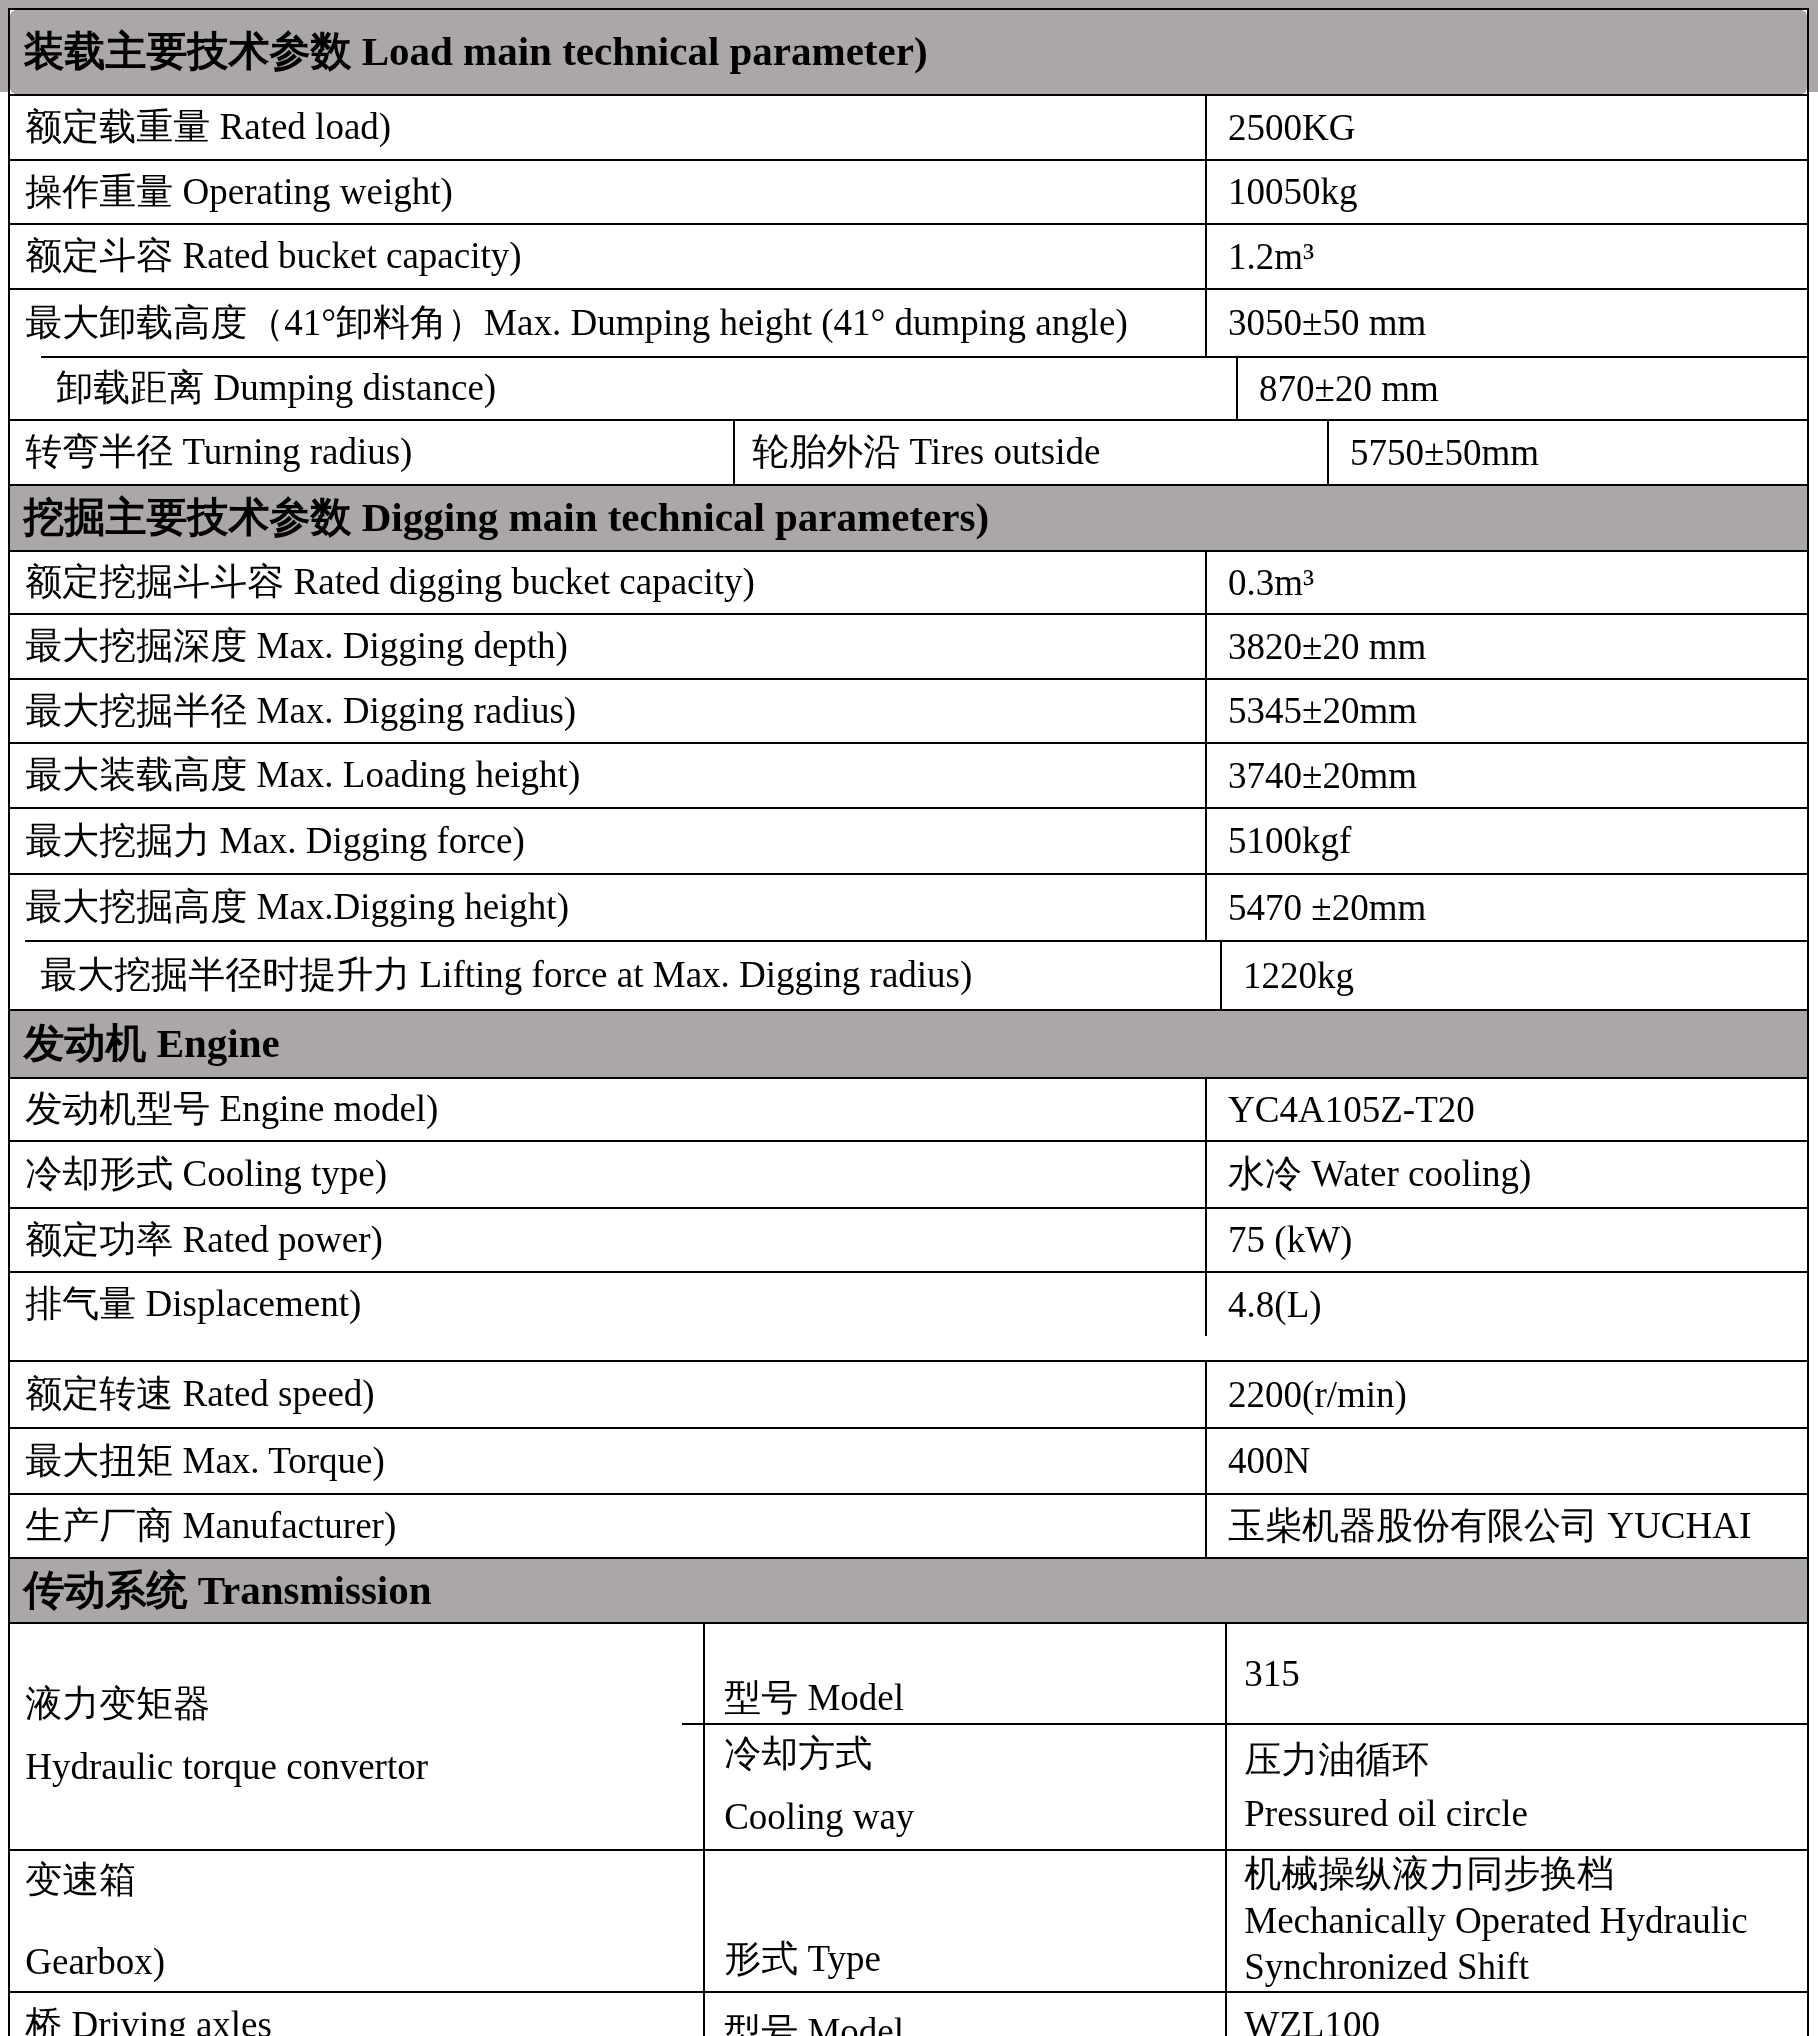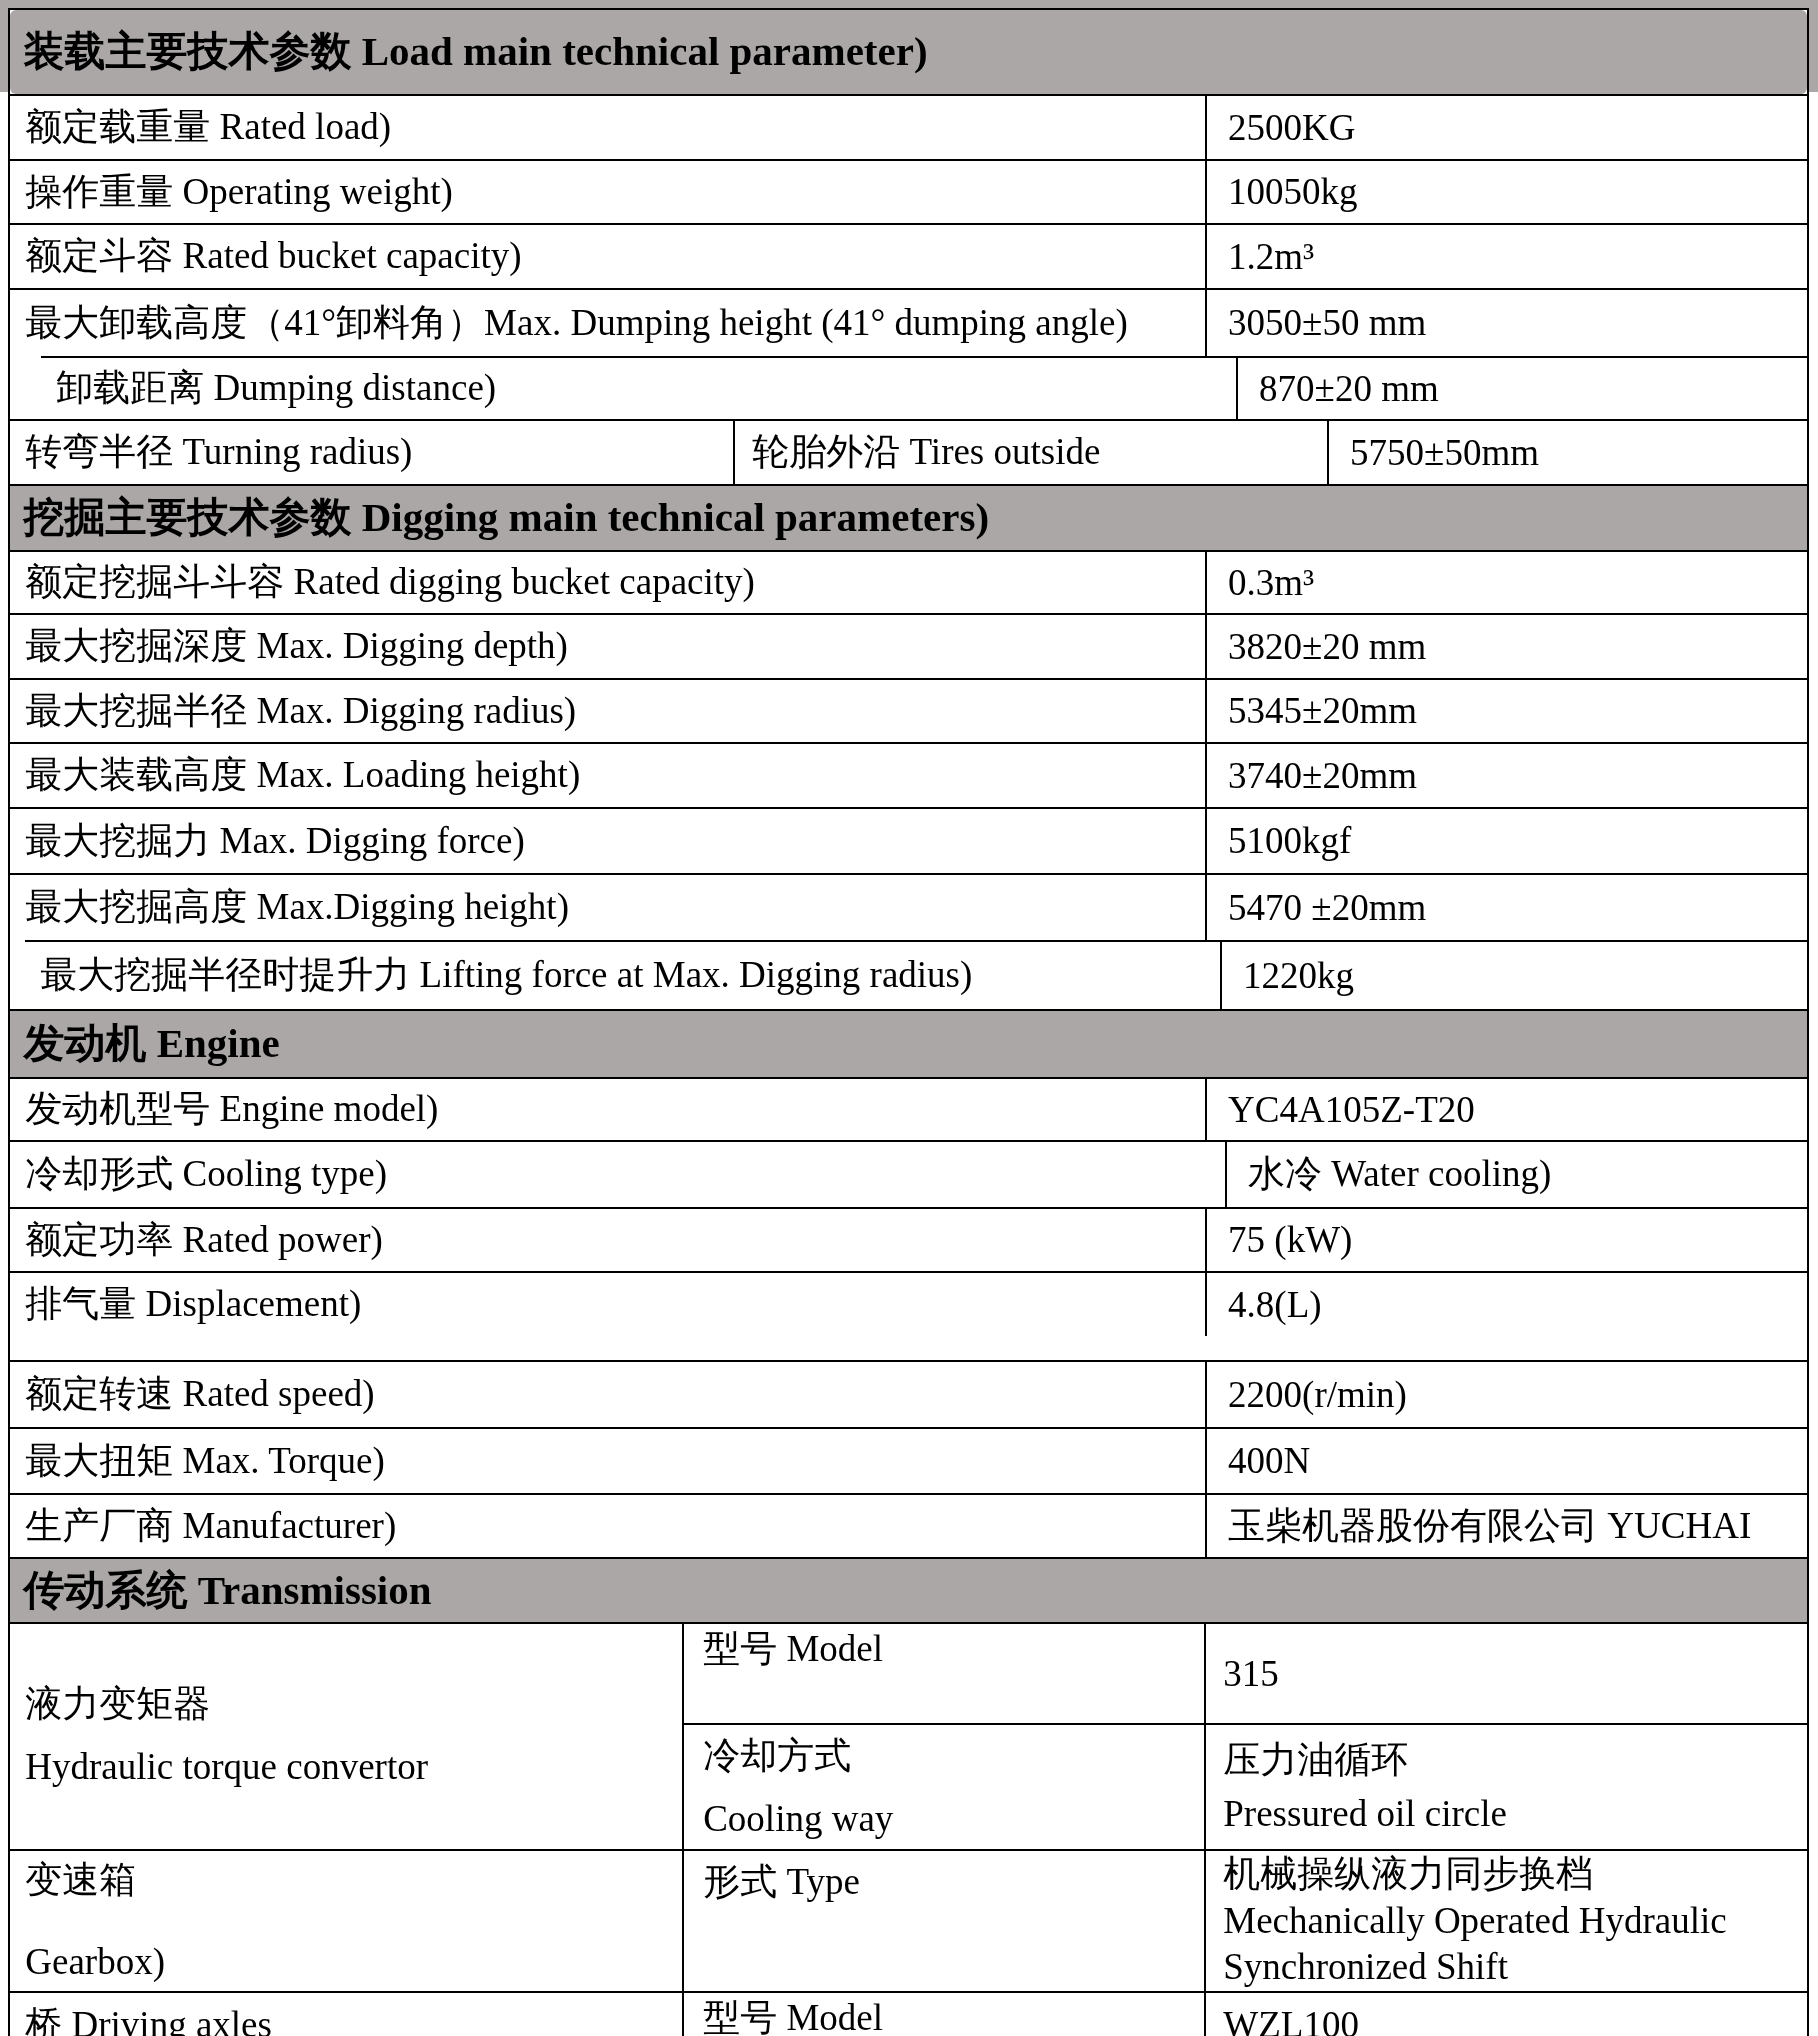--- a/index.html
+++ b/index.html
@@ -18,21 +18,21 @@
   .section .slabel{display:flex;align-items:center;padding-left:13.6px;}
   .cell{display:flex;align-items:center;box-sizing:border-box;font-size:37px;}
   .lbl{width:1195px;padding-left:15.5px;}
   .val{flex:1;border-left:2.9px solid #000;padding-left:21.3px;}
   .lbl2a{width:723px;padding-left:15.5px;}
   .lbl2b{width:594px;border-left:2.9px solid #000;padding-left:17.5px;}
   .glabel{width:672px;box-sizing:border-box;display:flex;flex-direction:column;justify-content:center;padding-left:15.5px;font-size:37px;}
   .gright{flex:1;display:flex;flex-direction:column;}
   .subrow{display:flex;box-sizing:border-box;border-top:2.9px solid #000;align-items:stretch;}
   .subrow:first-child{border-top:none;}
-  .gkey{width:522px;border-left:2.9px solid #000;box-sizing:border-box;display:flex;flex-direction:column;justify-content:flex-start;padding-left:19.4px;font-size:37px;}
+  .gkey{width:522px;border-left:2.9px solid #000;box-sizing:border-box;display:flex;flex-direction:column;justify-content:flex-end;padding-left:19.4px;font-size:37px;margin-left:21px;}
   .gval{flex:1;border-left:2.9px solid #000;box-sizing:border-box;display:flex;flex-direction:column;justify-content:center;padding-left:17.5px;font-size:37px;}
   .lh-norm div{line-height:1.7;}
   .lh-wide div{line-height:2.2;}
   .lh-mid div{line-height:1.45;}
   .lh-tight div{line-height:1.25;}
 </style>
 </head>
 <body>
 
 <div id="top-bleed"></div>
@@ -96,21 +96,21 @@
       <div class="cell lbl">最大挖掘半径时提升力 Lifting force at Max. Digging radius)</div>
       <div class="cell val">1220kg</div>
     </div>
     <div class="row section" style="height: 68px;">
       <div class="slabel">发动机 Engine</div>
     </div>
     <div class="row kv" style="height: 63px;">
       <div class="cell lbl">发动机型号 Engine model)</div>
       <div class="cell val">YC4A105Z-T20</div>
     </div>
-    <div class="row kv" style="height: 67px; gap: 20px;">
+    <div class="row kv" style="height: 67px;">
       <div class="cell lbl">冷却形式 Cooling type)</div>
       <div class="cell val">水冷 Water cooling)</div>
     </div>
     <div class="row kv" style="height: 64px;">
       <div class="cell lbl">额定功率 Rated power)</div>
       <div class="cell val">75 (kW)</div>
     </div>
     <div class="row kv" style="height: 65px;">
       <div class="cell lbl">排气量 Displacement)</div>
       <div class="cell val">4.8(L)</div>

